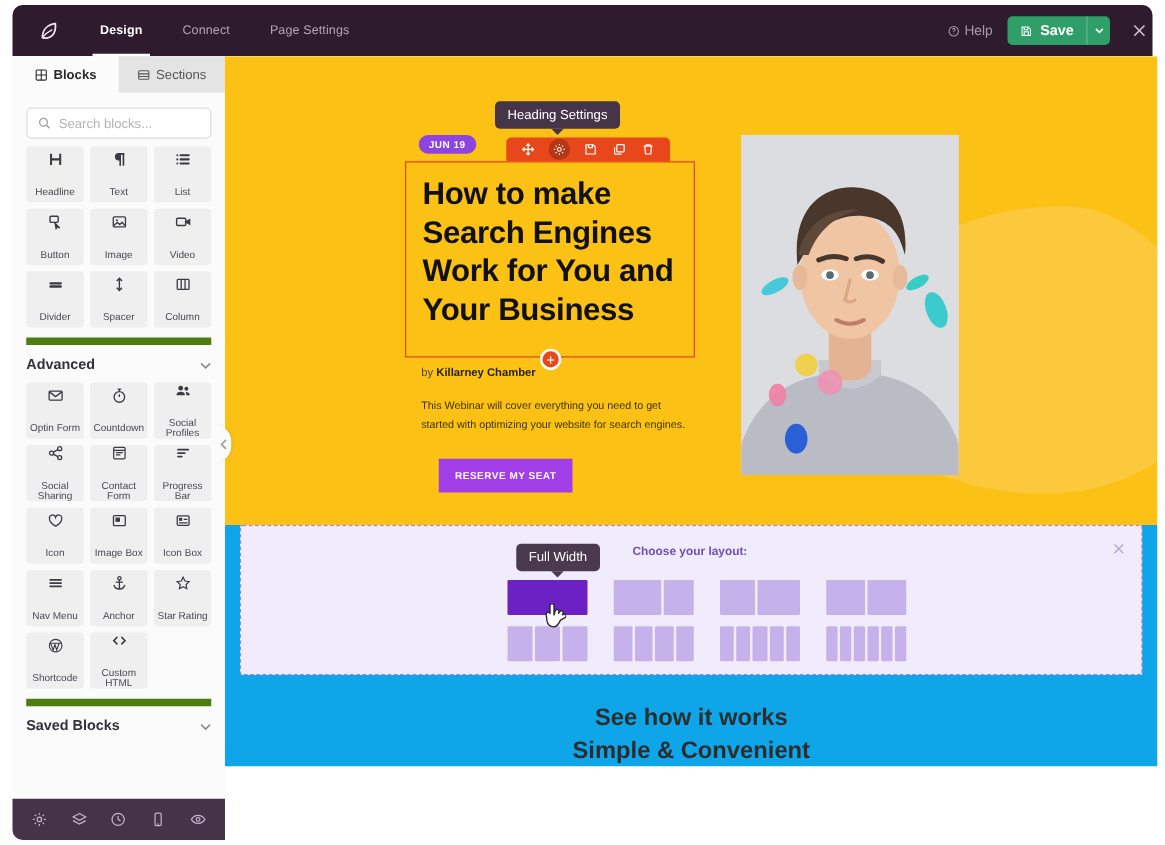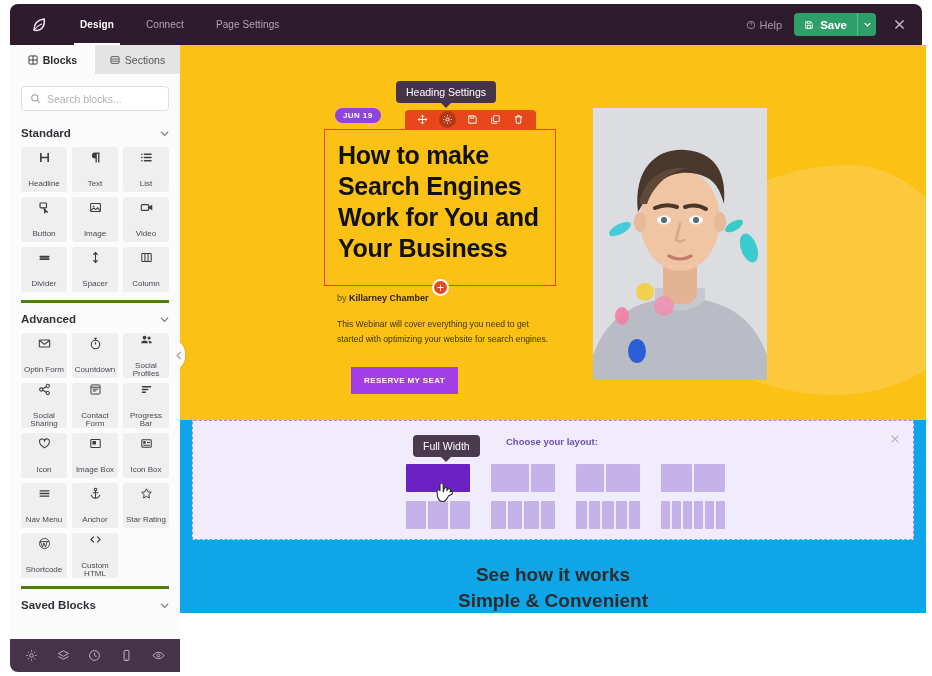--- a/index.html
+++ b/index.html
@@ -38,21 +38,20 @@
     font-size: 10px; color: #b4a6b4; letter-spacing: .1px;
     cursor: pointer;
   }
   .nav-tab.active { color: #ffffff; font-weight: bold; }
   .nav-tab.active::after {
     content: ""; position: absolute; left: 10px; right: 10px; bottom: 0;
     height: 2px; background: #ffffff;
   }
   .topbar-right {
     margin-left: auto; display: flex; align-items: center; gap: 12px;
-    padding-right: 12px;
   }
   .help-btn {
     display: flex; align-items: center; gap: 4px;
     font-size: 11px; color: #a99aa9; cursor: pointer;
   }
   .save-group {
     display: flex; align-items: stretch;
     background: #2f9e68; border-radius: 4px; overflow: hidden;
     height: 23px;
   }
@@ -97,21 +96,21 @@
     font-size: 10.5px; color: #444; font-family: "Liberation Sans", sans-serif;
     background: transparent;
   }
   .search-box input::placeholder { color: #b3b3b3; }
 
   .side-scroll { flex: 1; overflow: hidden; padding: 0 11px; }
   .group-head {
     display: flex; align-items: center; justify-content: space-between;
     padding: 10px 0 8px 0;
     font-size: 11.5px; font-weight: bold; color: #33303a;
-    border-top: 3px solid #4d7c0f;
+    border-top: 6px solid #4d7c0f;
     cursor: pointer;
   }
   .group-head.first { border-top: none; }
   .blocks-grid {
     display: grid; grid-template-columns: repeat(3, 1fr);
     gap: 5px; padding-bottom: 8px;
   }
   .block-cell {
     background: #efeff0; border-radius: 3px;
     height: 45px;
@@ -382,28 +381,20 @@
             <circle cx="7" cy="7" r="4.5"></circle>
               <path d="M10.4 10.4L14 14"></path>
           </svg>
         </span>
         <input type="text" value="" placeholder="Search blocks..." style="">
       </div>
     </div>
 
     <div class="side-scroll">
 
-      <div class="group-head first">
-        <span>Standard</span>
-        <span style="display:flex;">
-          <svg width="9" height="9" viewBox="0 0 10 6" fill="none" stroke="#8a8a8a" stroke-width="1.4">
-              <path d="M1 1l4 4 4-4"></path>
-            </svg>
-        </span>
-      </div>
       <div class="blocks-grid">
         <div class="block-cell">
           <span class="bi">
               <svg width="13" height="13" viewBox="0 0 16 16" fill="none" stroke="#3c3a42" stroke-width="2">
                 <path d="M3.5 2.5v11M12.5 2.5v11M3.5 8h9"></path>
               </svg>
             </span>
           <span class="bl">Headline</span>
         </div>
         <div class="block-cell">

